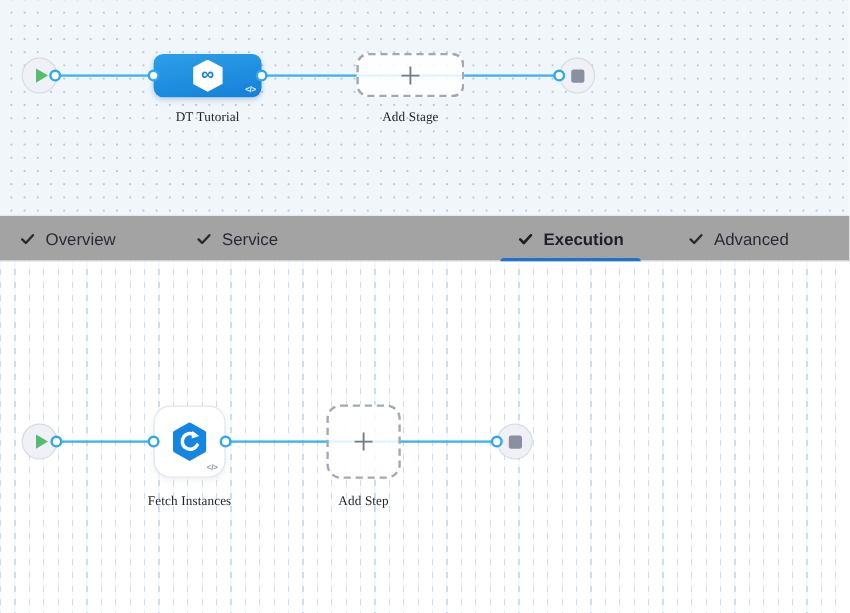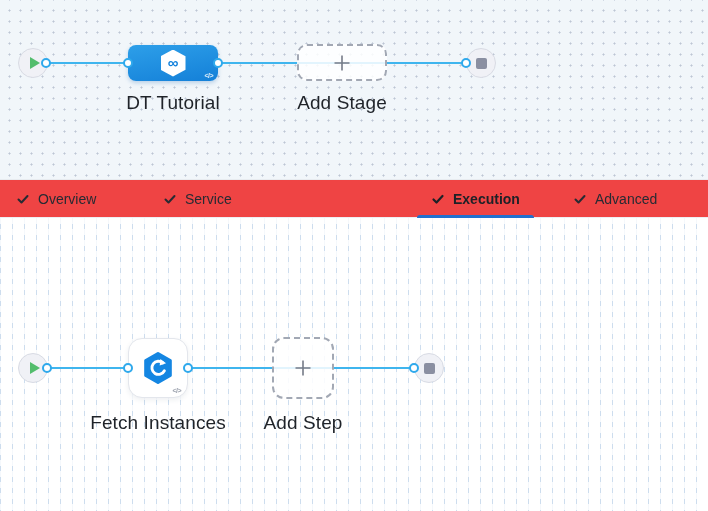--- a/index.html
+++ b/index.html
@@ -63,34 +63,35 @@
 
   .add-box {
     position:absolute; background:rgba(255,255,255,0.85);
     border:2px dashed #a2a8b4; z-index:2; cursor:pointer;
     display:flex; align-items:center; justify-content:center;
   }
   .add-stage-box { left:297px; top:44px; width:90px; height:37px; border-radius:10px; }
   .add-step-box  { left:272px; top:119px; width:62px; height:62px; border-radius:12px; }
 
   .graph-label {
-    position:absolute; font-size:19px; color:#1f2329; text-align:center; z-index:2;
+    position:absolute; font-size:11px; color:#1f2329; text-align:center; z-index:2;
     letter-spacing:0.1px;
+    font-family:Liberation Serif, serif;
   }
 
   .step-node {
     position:absolute; left:128px; top:120px; width:60px; height:60px;
     border-radius:14px; background:#fff; border:1px solid #e3e6ec;
     box-shadow:0 2px 5px rgba(40,60,90,0.08);
     display:flex; align-items:center; justify-content:center; z-index:2; cursor:pointer;
   }
 
   
   .tabbar {
-    position:relative; width:708px; height:38px; background:#ef4444;
+    position:relative; width:708px; height:38px; background:#a3a3a3;
     border-bottom:1px solid #edeff3;
   }
   .tab {
     position:absolute; top:0; height:38px; display:flex; align-items:center;
     padding:0 14px; gap:8px; cursor:pointer;
     font-size:14px; color:#272b33; font-weight:500;
   }
   .tab.active { font-weight:700; color:#1d2127; }
   .tab.active::after {
     content:""; position:absolute; left:0; right:0; bottom:0; height:3px;

